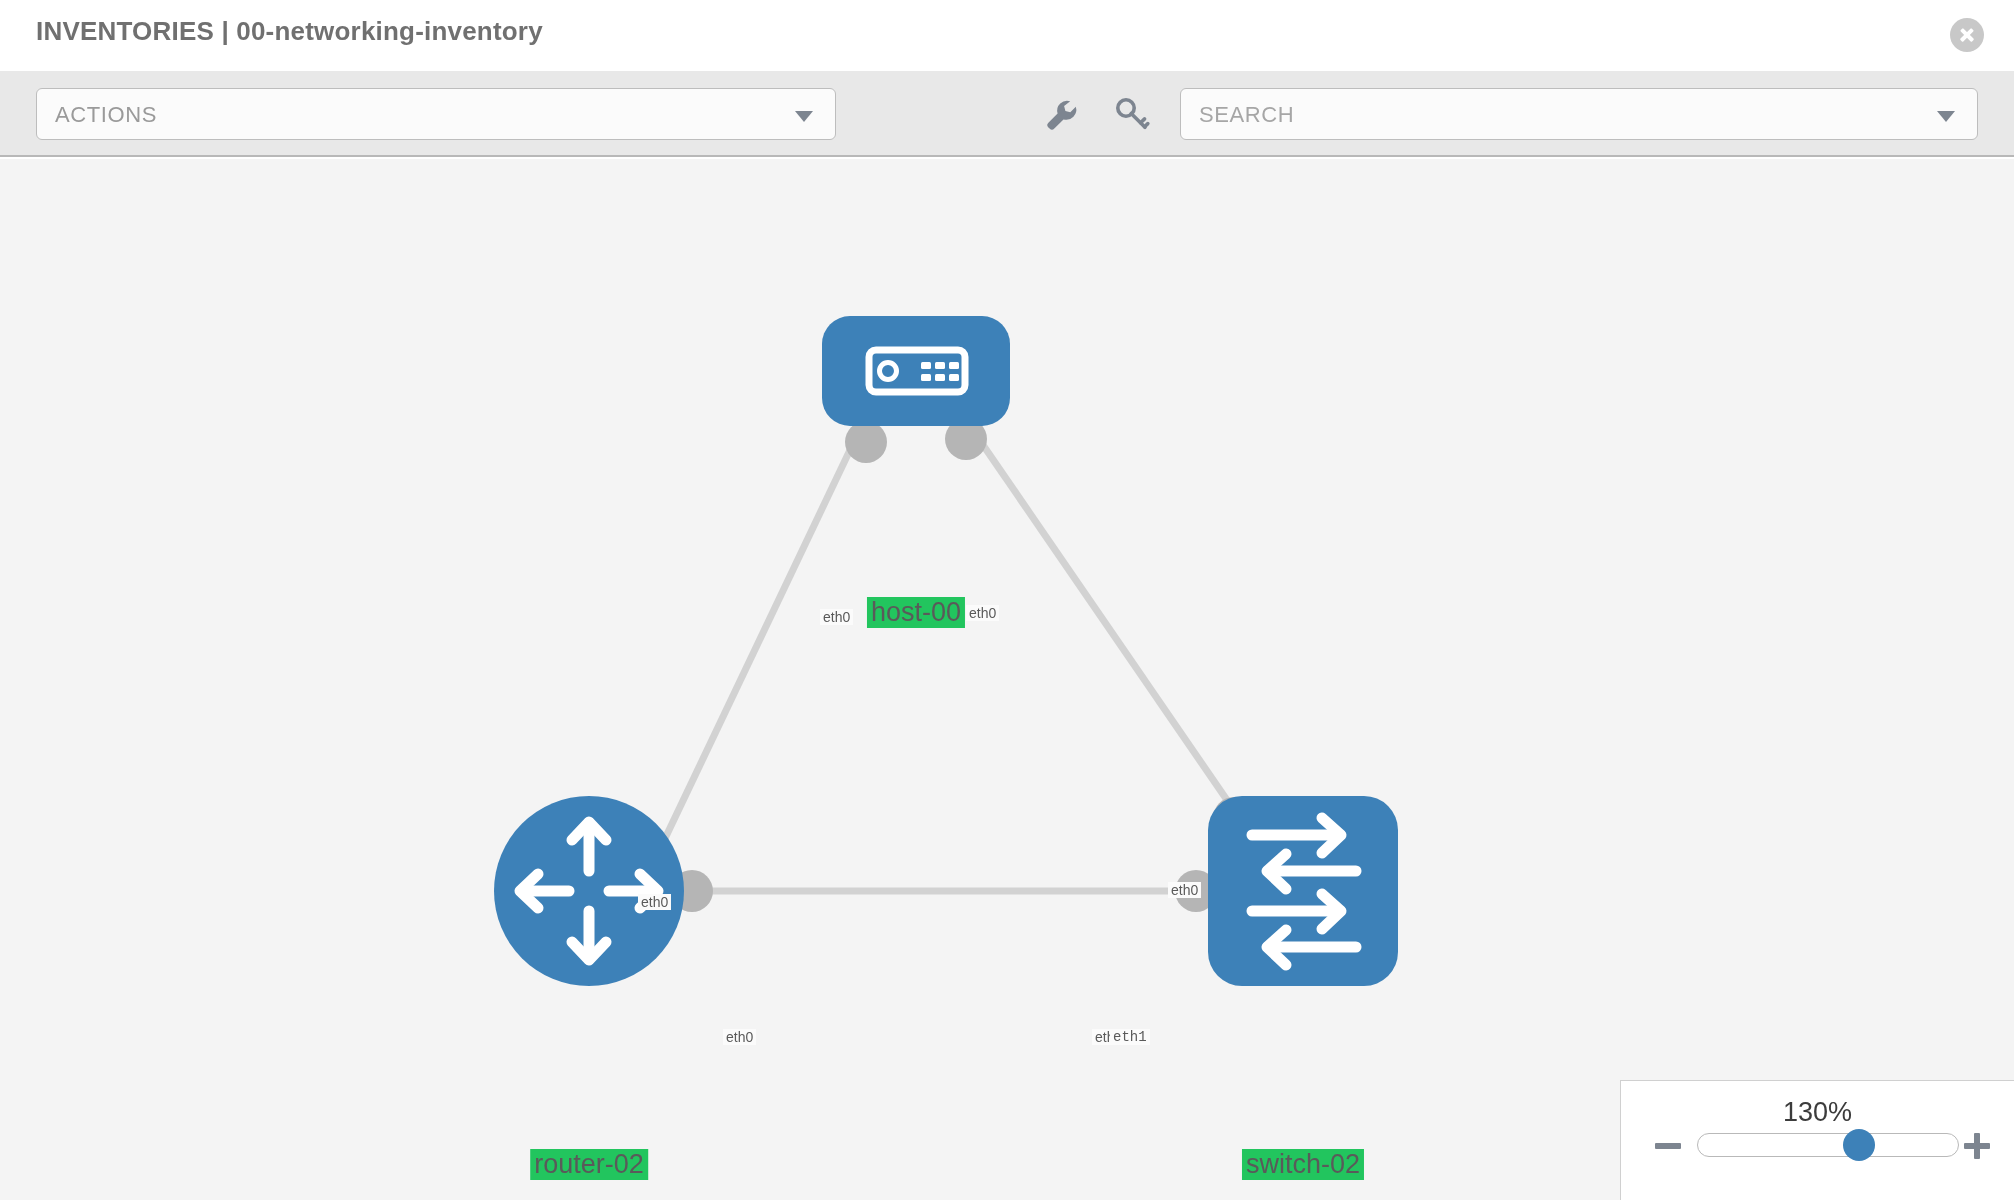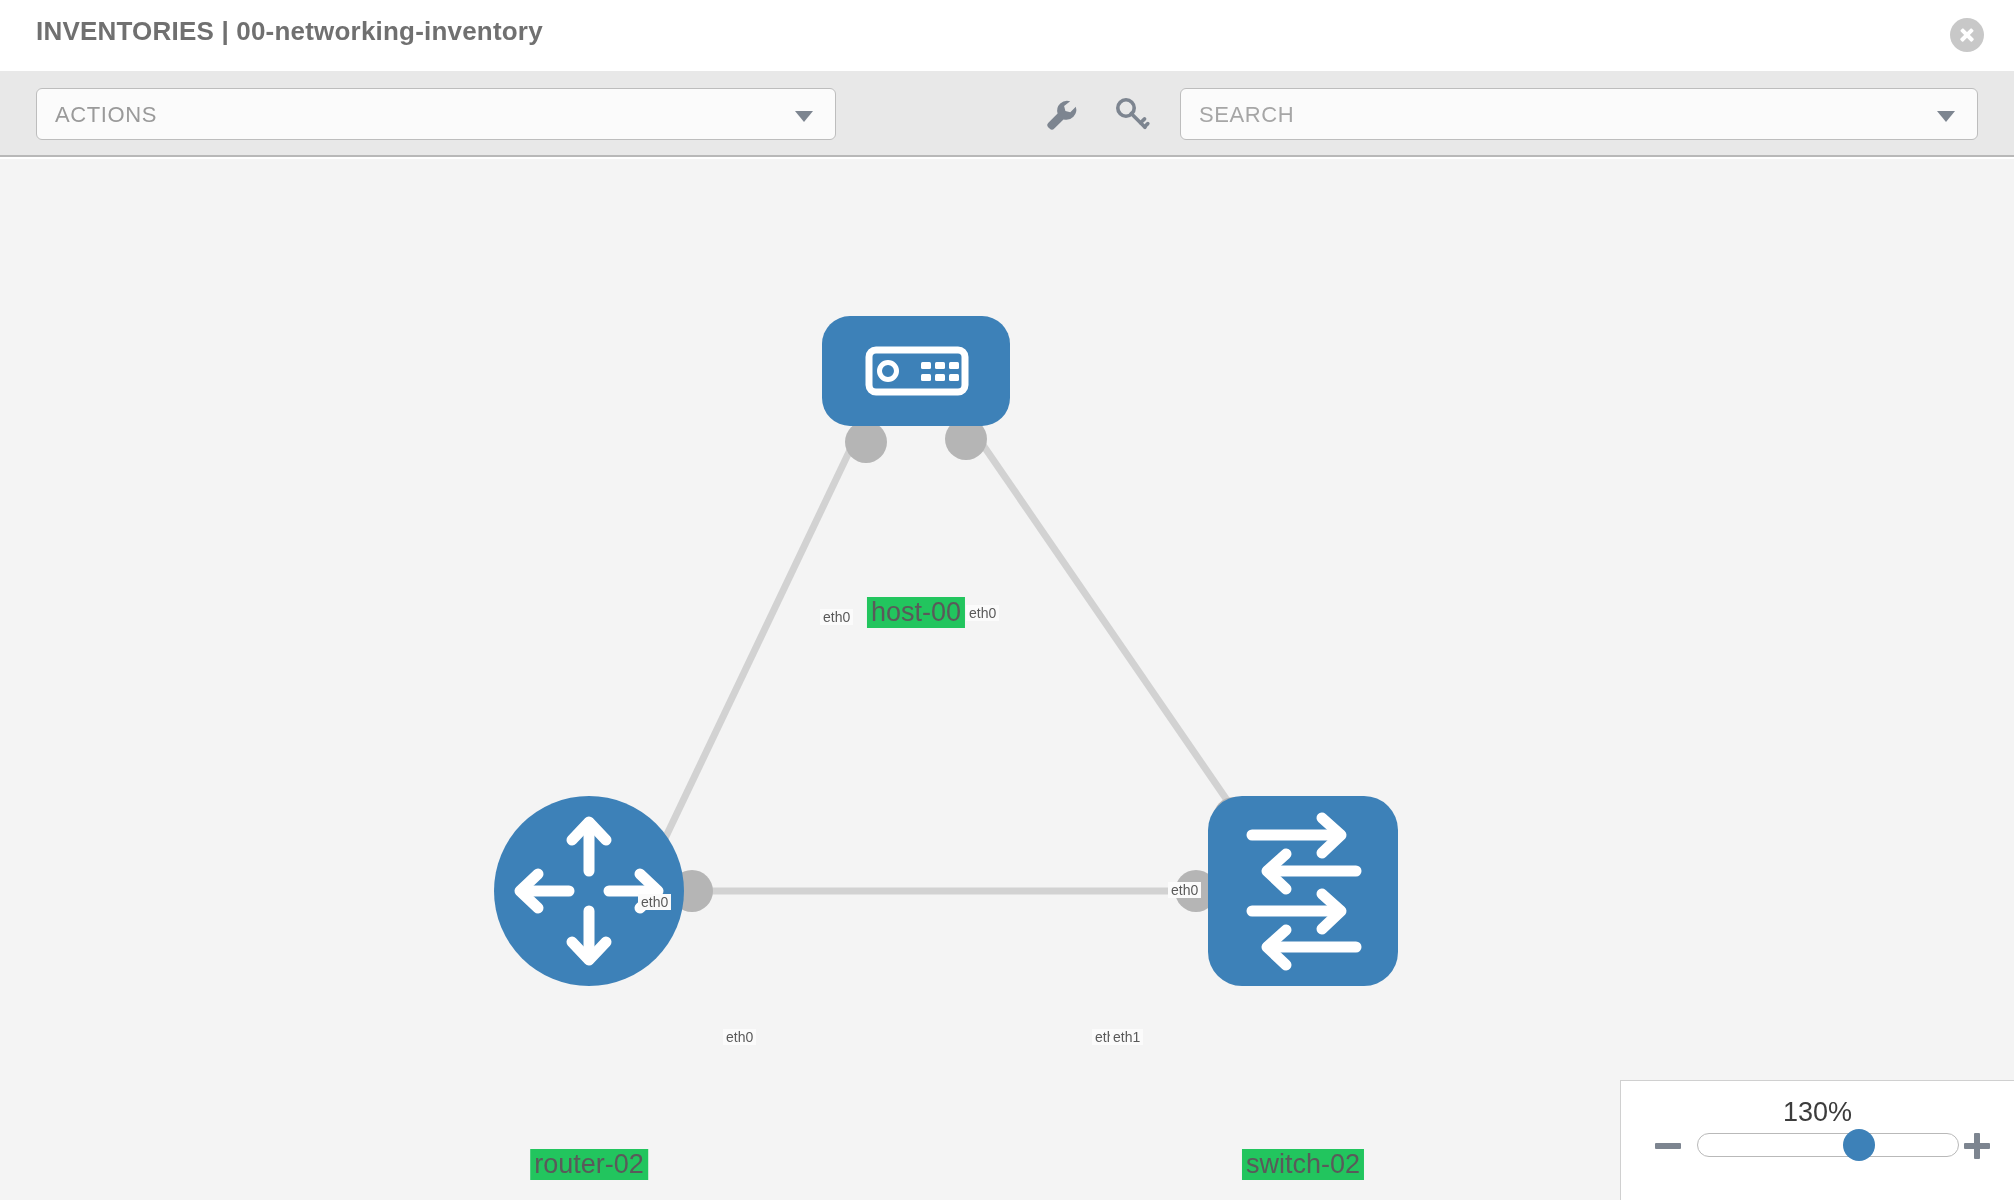--- a/index.html
+++ b/index.html
@@ -352,21 +352,21 @@
     <div class="edge-label" style="left:966px; top:446px;">eth0</div>
 
     <div class="edge-label" style="left:638px; top:735px;">eth0</div>
 
     <div class="edge-label" style="left:1168px; top:723px;">eth0</div>
 
     <div class="edge-label" style="left:723px; top:870px;">eth0</div>
 
     <div class="edge-label" style="left:1092px; top:870px;">eth</div>
 
-    <div class="edge-label" style="left:1110px; top:870px;">eth1</div>
+    <div class="edge-label" style="left:1110px; top:870px;font-family:Liberation Mono, monospace;">eth1</div>
 
     <div class="zoom-panel">
       <div class="zoom-value">130%</div>
       <div class="zoom-minus"></div>
       <div class="zoom-track">
         <div class="zoom-thumb" id="zoom-thumb" style="left: 145.2px;"></div>
       </div>
       <div class="zoom-plus"></div>
     </div>
 

